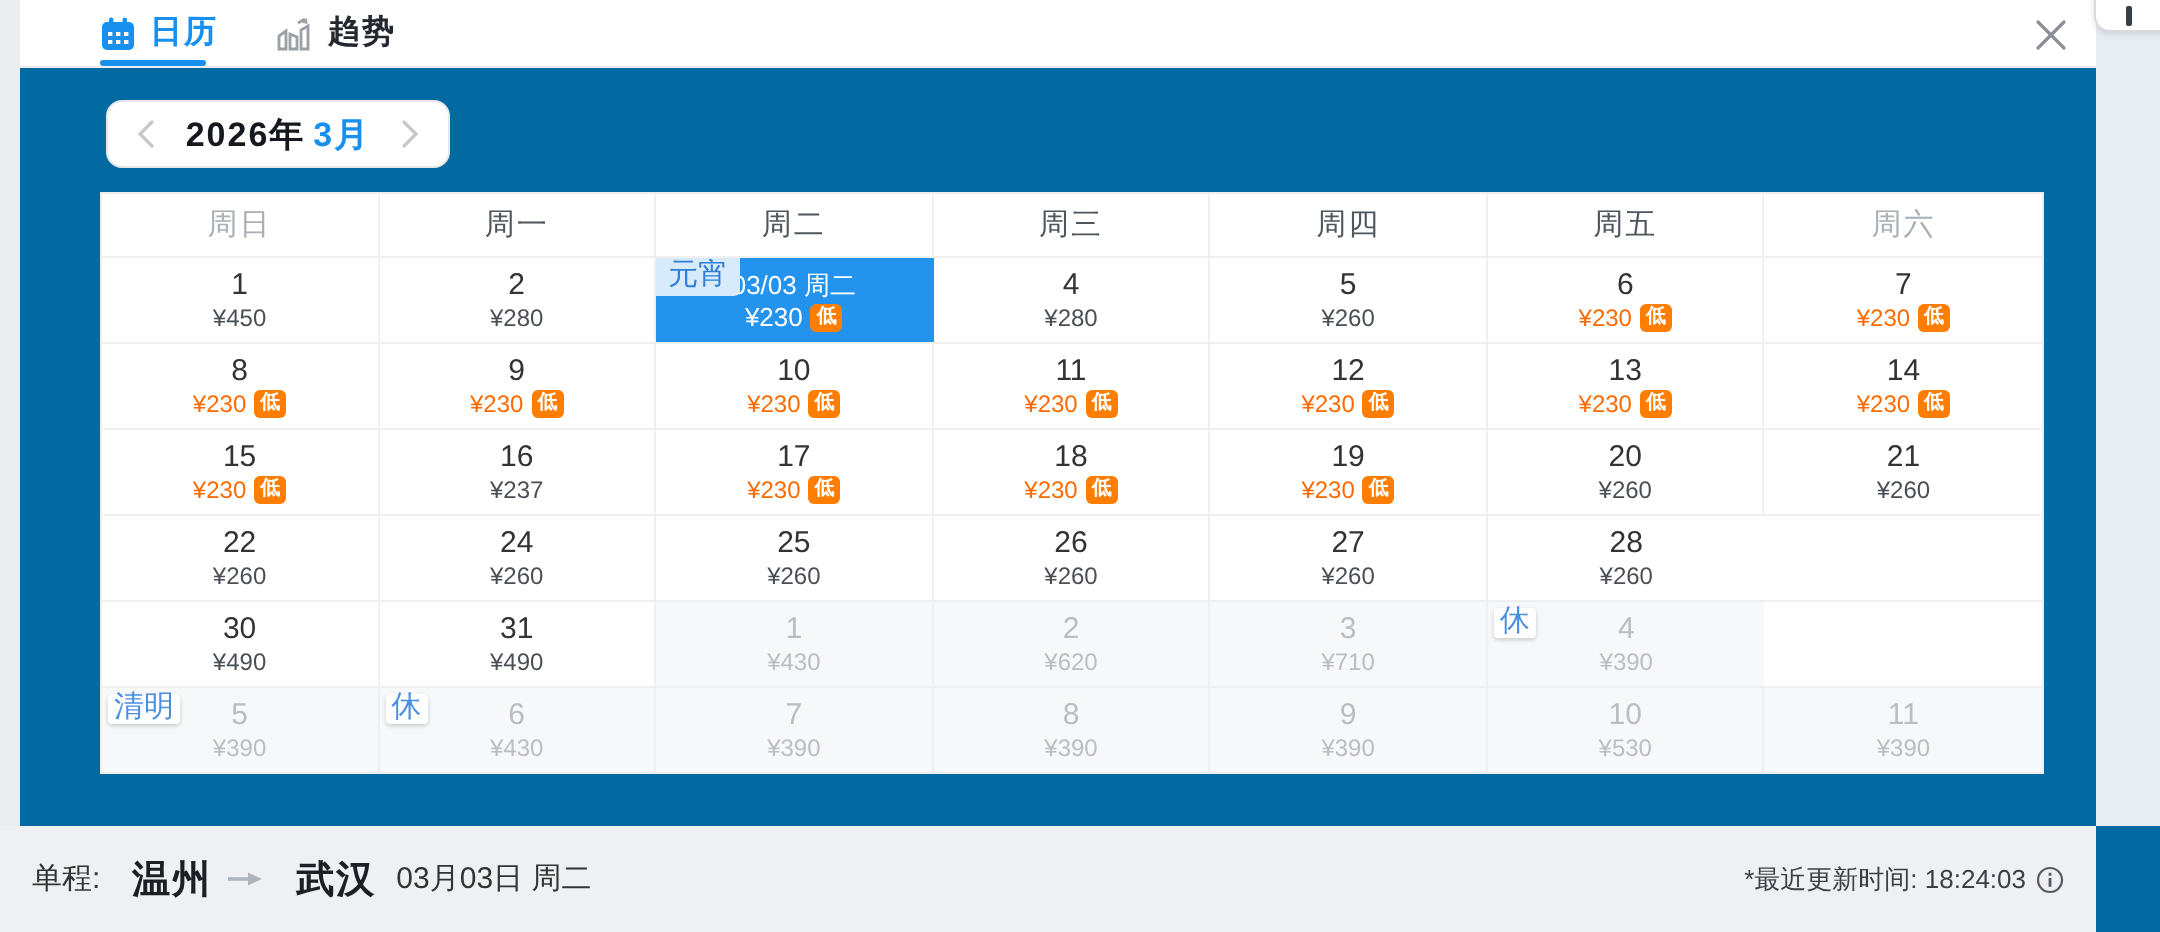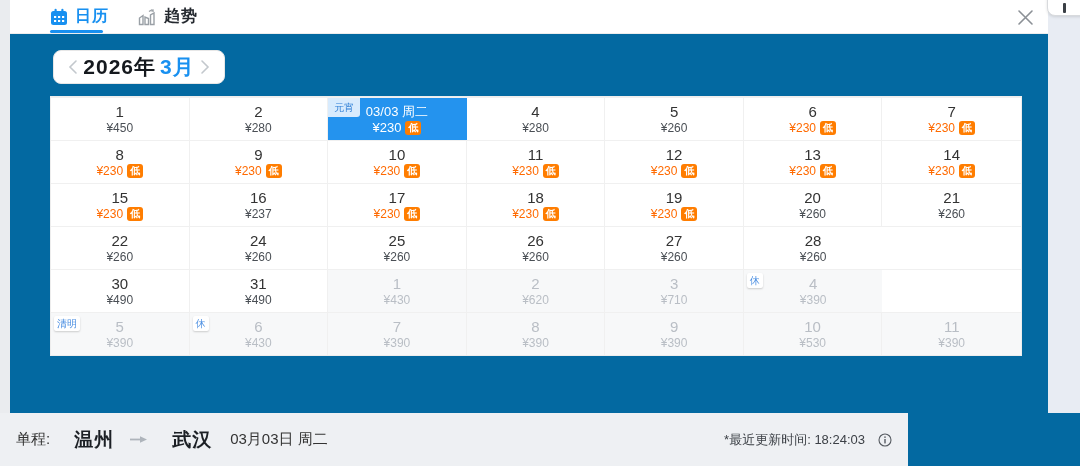--- a/index.html
+++ b/index.html
@@ -26,21 +26,21 @@
   
   .corner-widget{position:absolute;left:1047px;top:-9px;width:46px;height:23px;background:#fff;
     border:1px solid #d8dadd;border-radius:8px;box-shadow:0 1px 3px rgba(0,0,0,.12);}
   .cw-bar{position:absolute;left:15px;top:11px;width:3px;height:10px;background:#3a3f45;border-radius:1px;}
 
   
   .monthnav{position:absolute;left:53px;top:50px;width:172px;height:34px;border:1px solid #e7e7e7;
     border-radius:8px;box-sizing:border-box;display:flex;align-items:center;justify-content:space-between;
     padding:0 14px;background:#fff;}
   .chev{display:flex;align-items:center;cursor:pointer;}
-  .mn-text{font-size:21px;font-weight:bold;color:#15191e;letter-spacing:1px;}
+  .mn-text{font-size:17px;font-weight:bold;color:#15191e;letter-spacing:1px;}
   .mn-text .blue{color:var(--accent,#1890f0);margin-left:4px;}
 
   
   .table{position:absolute;left:50px;top:96px;width:972px;border:1px solid #ededed;box-sizing:border-box;background:#fff;}
   .whead{display:grid;grid-template-columns:repeat(7,1fr);height:31px;box-sizing:border-box;}
   .wh{display:flex;align-items:center;justify-content:center;font-size:15px;color:#4e565e;
       border-right:1px solid #f0f0f0;letter-spacing:1px;}
   .wh:last-child{border-right:none;}
   .wh.muted{color:#a9afb6;}
   .cal-row{display:grid;grid-template-columns:repeat(7,1fr);height:43px;box-sizing:border-box;border-top:1px solid #f0f0f0;}
@@ -50,28 +50,28 @@
   .day{font-size:15px;line-height:18px;color:#333;}
   .price{font-size:12px;line-height:15px;color:#4a4f55;display:flex;align-items:center;}
   .low-price{color:var(--low-price,#ff6a00);}
   .low-badge{display:inline-block;margin-left:4px;background:var(--low-badge,#ff7d00);color:#fff;
     font-size:10px;line-height:14px;padding:0 3px;border-radius:3px;font-weight:bold;}
   .cell.muted{background:#f7f8f9;}
   .cell.muted .day,.cell.muted .price{color:#b9bec5;}
   .cell.selected{background:var(--selected-bg,#2493ee);border-right-color:transparent;}
   .cell.selected .day{font-size:13px;color:#fff;line-height:17px;}
   .cell.selected .price{color:#fff;font-size:13px;}
-  .corner-badge{position:absolute;top:3px;left:3px;font-size:10px;line-height:15px;padding:0 3px;
-    background:#fff;color:#4b8fe2;border-radius:2px;box-shadow:0 1px 2px rgba(0,0,0,.18);z-index:2;}
+  .corner-badge{position:absolute;top:3px;left:3px;font-size:15px;line-height:15px;padding:0 3px;
+    background:#fff;color:#4b8fe2;border-radius:2px;box-shadow:0 1px 2px rgba(0,0,0,.18);z-index:2;font-family:Liberation Mono, monospace;}
   .corner-badge.on-sel{top:0;left:0;background:#d8ebfd;color:#2f7fd6;padding:1px 6px;line-height:17px;
     border-radius:0 0 3px 0;box-shadow:none;}
 
   
-  .footer{position:absolute;left:0;top:413px;width:908px;height:53px;background:var(--footer-bg,#eef0f3);
-    display:flex;align-items:center;box-sizing:border-box;padding:0 16px;gap:8px;}
+  .footer{position:absolute;left:0;top:413px;width:1048px;height:53px;background:var(--footer-bg,#eef0f3);
+    display:flex;align-items:center;box-sizing:border-box;padding:0 16px;}
   .f-type{font-size:15px;color:#333;margin-right:8px;}
   .f-city{font-size:19px;font-weight:bold;color:#1c2025;letter-spacing:1px;margin-left:8px;}
   .f-arrow{display:flex;align-items:center;margin:0 8px;}
   .f-date{font-size:15px;color:#333;margin-left:10px;}
   .f-spacer{flex:1;}
   .f-updated{font-size:13px;color:#3c4046;}
   .f-info{display:flex;align-items:center;margin-left:5px;cursor:pointer;}
 </style>
 </head>
 <body>
@@ -130,20 +130,29 @@
     </span>
     <span class="mn-text"><b>2026年</b><b class="blue">3月</b></span>
     <span class="chev">
       <svg width="10" height="16" viewBox="0 0 10 16">
           <path d="M2 2 L8 8 L2 14" fill="none" stroke="#c3c8cd" stroke-width="1.6" stroke-linecap="round"></path>
         </svg>
     </span>
   </div>
 
   <div class="table">
+    <div class="whead">
+        <div class="wh muted">周日</div>
+        <div class="wh">周一</div>
+        <div class="wh">周二</div>
+        <div class="wh">周三</div>
+        <div class="wh">周四</div>
+        <div class="wh">周五</div>
+        <div class="wh muted">周六</div>
+      </div>
     <div>
         <div class="cal-row">
           <div class="cell">
             <div class="day">1</div>
             <div class="price">
               <span>¥450</span>
             </div>
           </div>
           <div class="cell">
             <div class="day">2</div>

